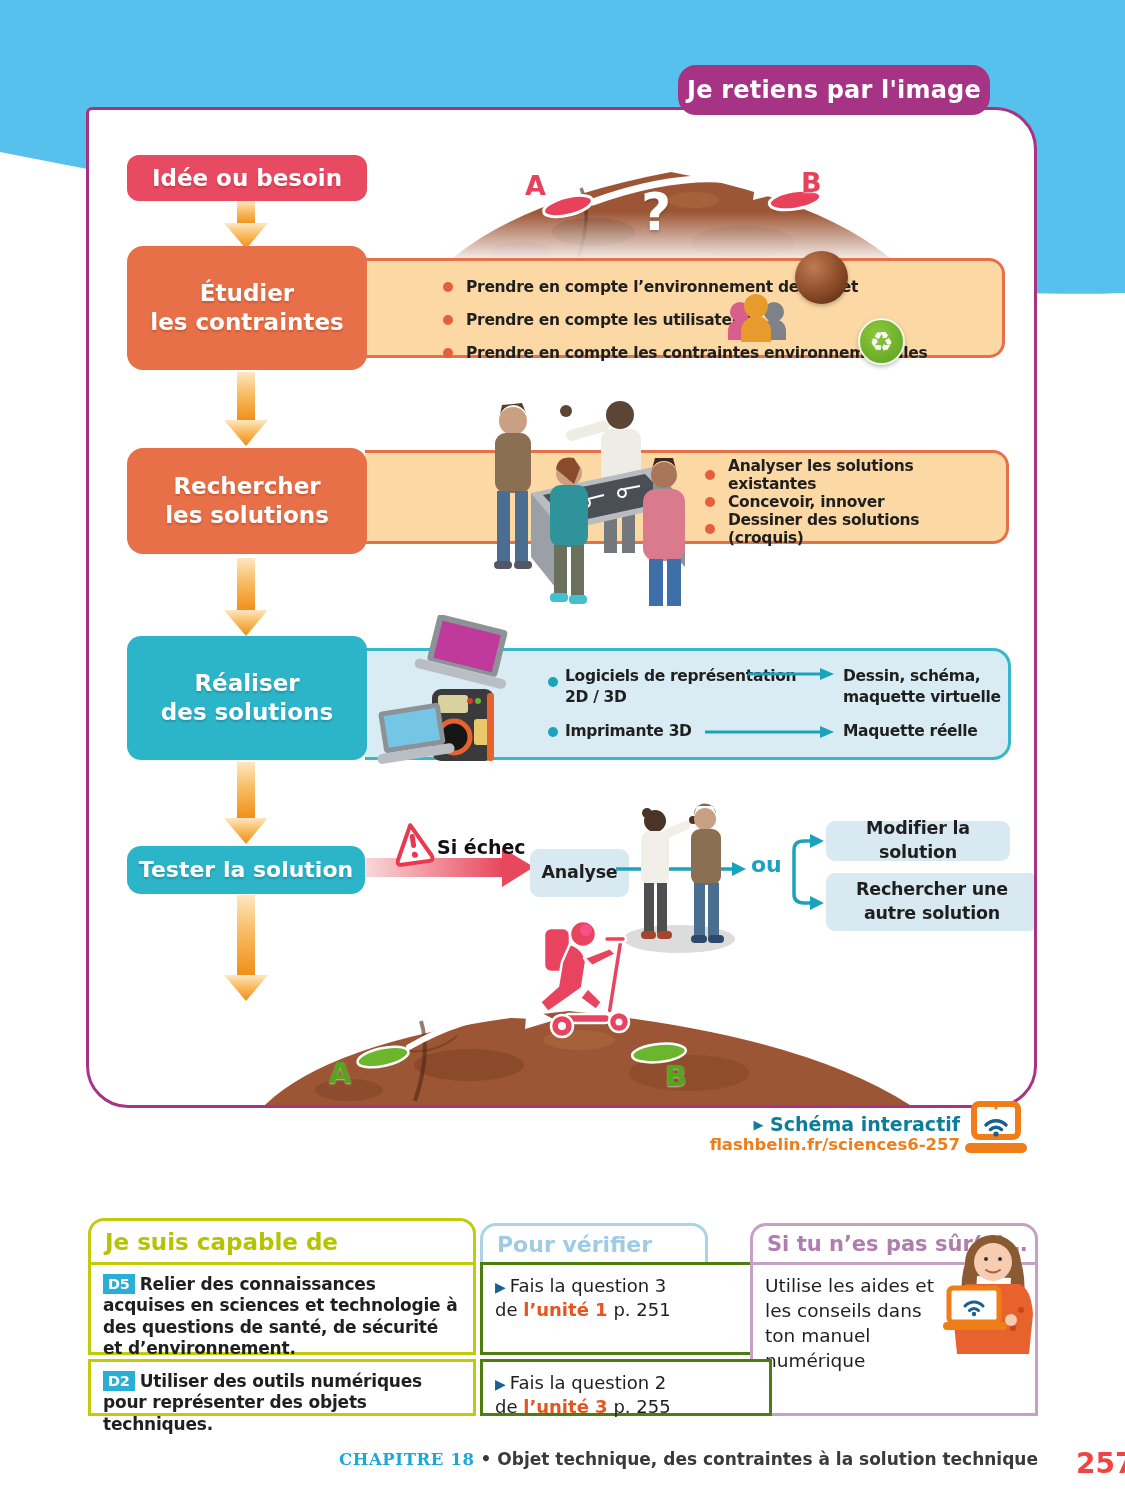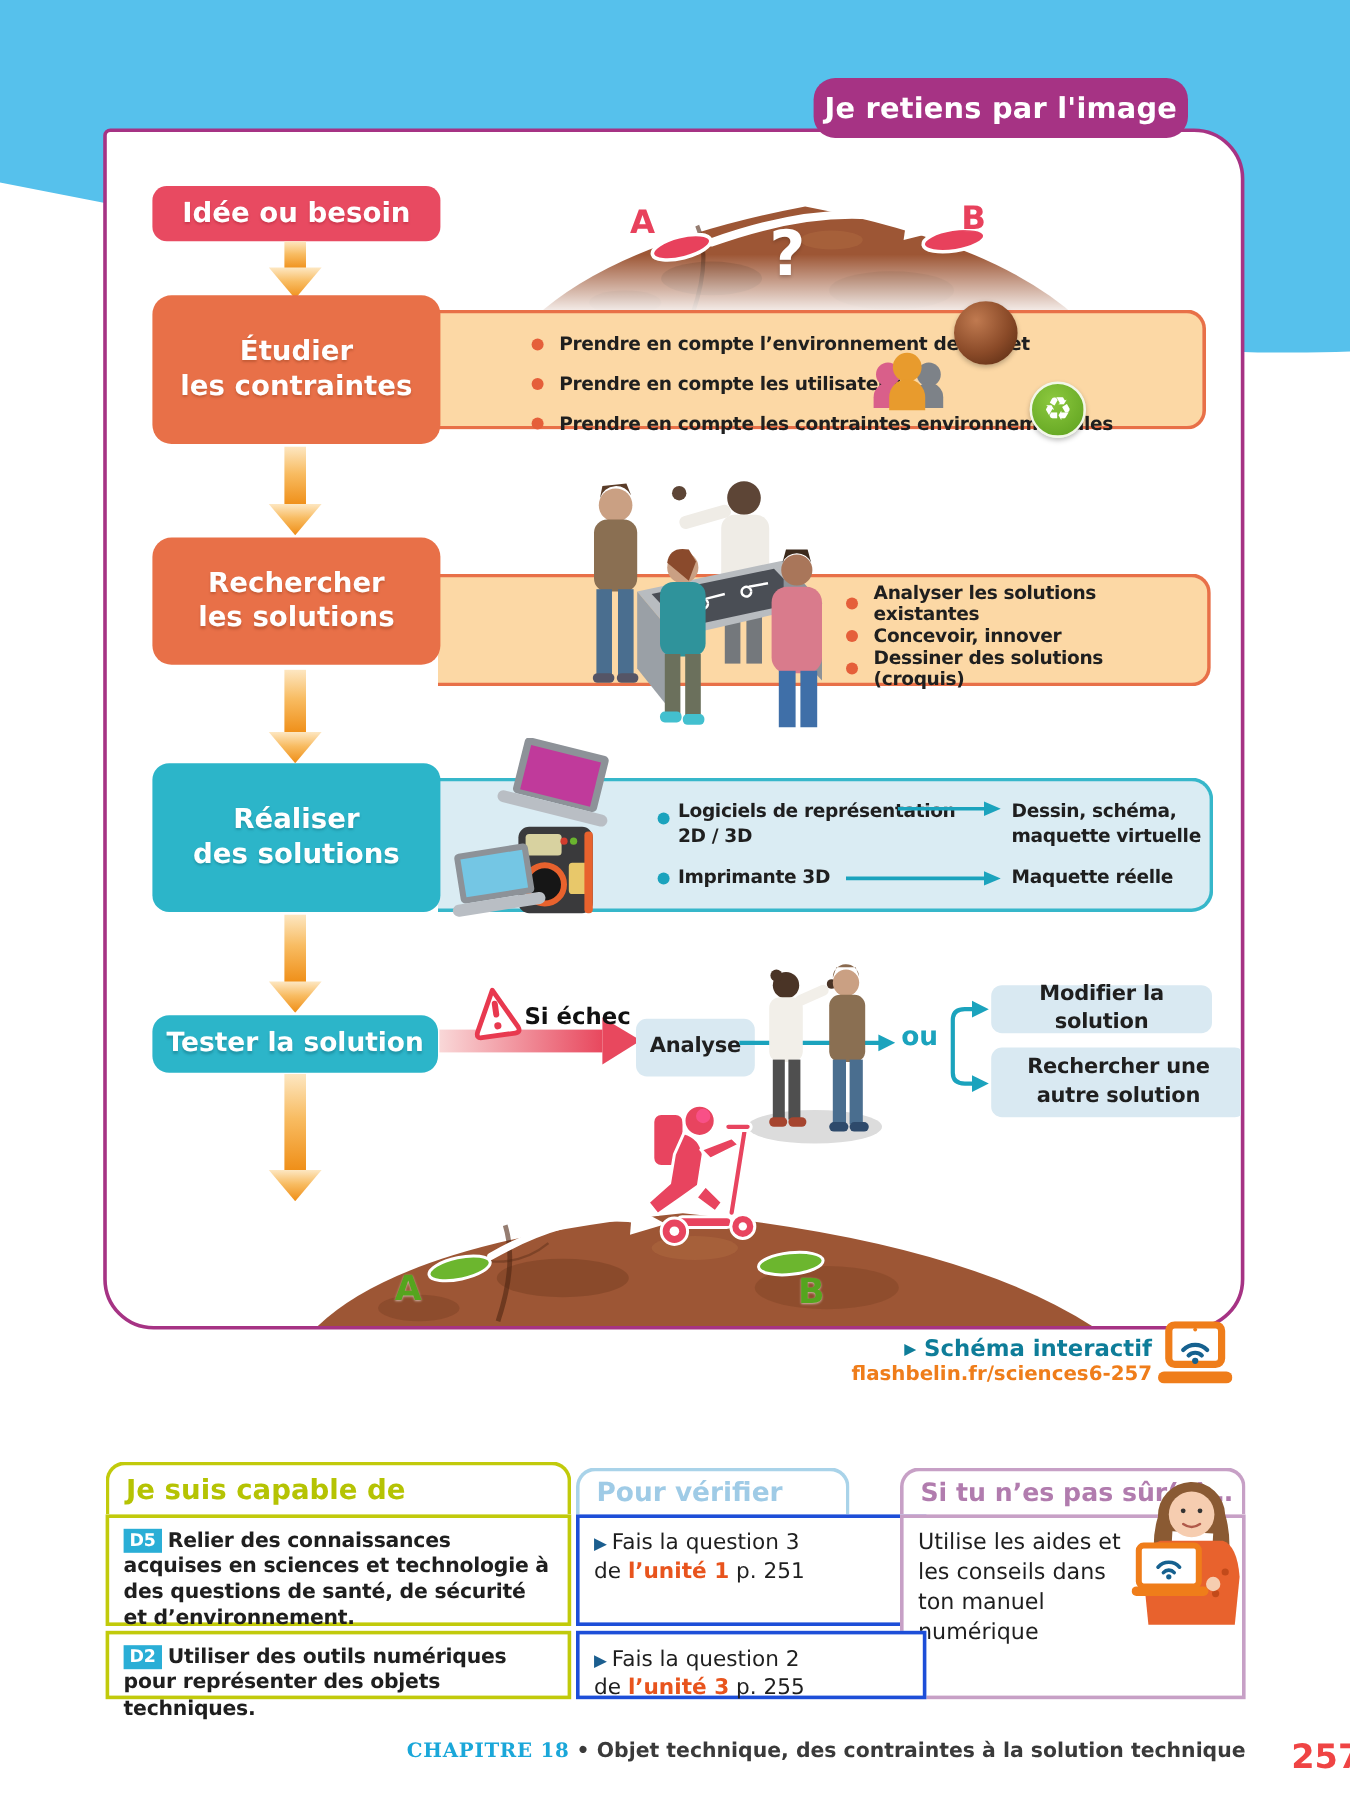--- a/index.html
+++ b/index.html
@@ -64,21 +64,21 @@
   .ilink .l1{color:#0e7d99;font-weight:bold;font-size:19px;}
   .ilink .l2{color:#ef7d1a;font-weight:bold;font-size:16.5px;}
   
   .tbl{position:absolute;left:88px;top:1218px;width:950px;height:198px;}
   .tab{position:absolute;background:#fff;box-sizing:border-box;display:flex;align-items:center;padding-left:14px;font-weight:bold;}
   .tab1{left:0;top:0;width:388px;height:44px;border:3px solid #c1ca0b;border-bottom:none;border-radius:16px 16px 0 0;color:#b5c303;font-size:23px;}
   .tab2{left:392px;top:5px;width:228px;height:39px;border:3px solid #a9d3e9;border-bottom:none;border-radius:16px 16px 0 0;color:#9fcbe6;font-size:22px;text-align:right;}
   .tab3{left:662px;top:5px;width:288px;height:39px;border:3px solid #c7a0c6;border-bottom:none;border-radius:16px 16px 0 0;color:#b17cae;font-size:21px;}
   .cell{position:absolute;background:#fff;box-sizing:border-box;padding:9px 12px;color:#1f1f1f;}
   .c1{left:0;width:388px;border:3px solid #c1ca0b;font-weight:bold;font-size:17px;line-height:1.26;letter-spacing:-.2px;}
-  .c2{left:392px;width:292px;border:3px solid #1d4ed8;font-size:18px;line-height:1.35;}
+  .c2{left:392px;width:292px;border:3px solid #4d7c0f;font-size:18px;line-height:1.35;}
   .c3{left:662px;width:288px;border:3px solid #c7a0c6;font-size:18.5px;line-height:1.35;top:44px;height:154px;}
   .r1{top:44px;height:93px;}
   .r2{top:141px;height:57px;}
   .dbadge{display:inline-block;background:#2aaed6;color:#fff;font-weight:bold;font-size:14.5px;
     padding:1px 5px;border-radius:0;margin-right:5px;vertical-align:1px;}
   .vmark{color:#1b5e8f;font-size:14px;margin-right:4px;}
   .vunit{color:#e8541d;font-weight:bold;}
   
   .footer{position:absolute;right:87px;top:1449px;font-size:17px;color:#3a3a3a;font-weight:bold;white-space:nowrap;}
   .footer .chap{font-family:"DejaVu Serif","Liberation Serif",serif;color:#1aa7d9;letter-spacing:.6px;font-size:16.5px;}
@@ -168,21 +168,21 @@
   </svg>
   <div class="recycle">
       <span>♻</span>
     </div>
 
   <svg class="abs" style="left:129px;top:262px" width="56" height="74" viewBox="0 0 56 74">
     <rect x="19" y="0" width="18" height="50" fill="url(#ag)"></rect>
       <polygon points="6,48 50,48 28,74" fill="url(#ag)"></polygon>
   </svg>
 
-  <div class="panel panel-orange" style="left:276px;top:368px;width:644px;height:94px;padding:8px 12px 0 340px">
+  <div class="panel panel-orange" style="left:276px;top:340px;width:644px;height:94px;padding:8px 12px 0 340px">
     <div class="b-row" style="height:27px">
         <span>Analyser les solutions existantes</span>
       </div>
     <div class="b-row" style="height:27px">
         <span>Concevoir, innover</span>
       </div>
     <div class="b-row" style="height:27px">
         <span>Dessiner des solutions (croquis)</span>
       </div>
   </div>

